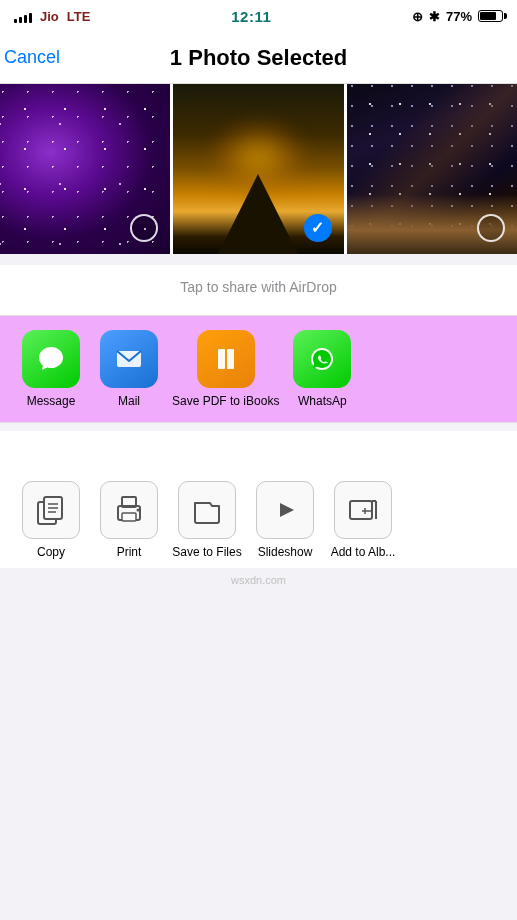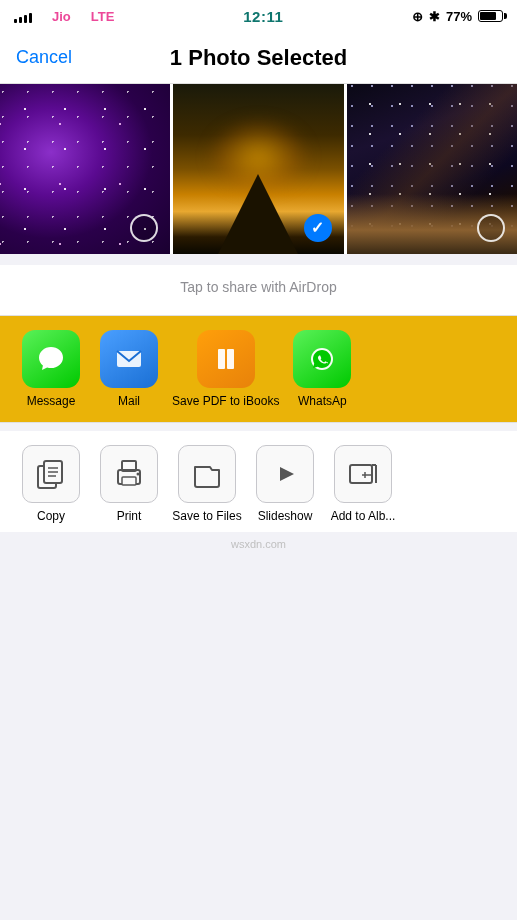--- a/index.html
+++ b/index.html
@@ -17,24 +17,24 @@
       background: #fff;
       display: flex;
       justify-content: space-between;
       align-items: center;
       padding: 4px 14px;
       height: 32px;
     }
     .status-left {
       display: flex;
       align-items: center;
-      gap: 20px;
+      gap: 8px;
       font-size: 13px;
       font-weight: 600;
-      color: #ec4899;
+      color: #7f1d1d;
     }
     .signal-bars {
       display: flex;
       align-items: flex-end;
       gap: 2px;
       height: 14px;
     }
     .signal-bar {
       background: #000;
       width: 3px;
@@ -88,21 +88,21 @@
       display: flex;
       justify-content: center;
       align-items: center;
       padding: 10px 16px;
       border-bottom: 1px solid #e0e0e0;
       position: relative;
       height: 52px;
     }
     .nav-cancel {
       position: absolute;
-      left: 16px;
+      left: 4px;
       font-size: 18px;
       color: #007aff;
       font-weight: 400;
       background: none;
       border: none;
       cursor: pointer;
     }
     .nav-title {
       font-size: 22px;
       font-weight: 600;
@@ -260,21 +260,21 @@
       height: 38px;
     }
     .contact-name {
       font-size: 12px;
       color: #000;
       text-align: center;
     }
 
     
     .share-apps-section {
-      background: #eab308;
+      background: #f0abfc;
       padding: 14px 0;
       border-bottom: 1px solid #e0e0e0;
     }
     .share-apps-scroll {
       display: flex;
       gap: 8px;
       padding: 0 16px;
       overflow-x: auto;
     }
     .share-app-item {
@@ -320,20 +320,21 @@
       padding: 0 16px;
       gap: 8px;
     }
     .action-item {
       display: flex;
       flex-direction: column;
       align-items: center;
       gap: 6px;
       cursor: pointer;
       min-width: 70px;
+      margin-top: 36px;
     }
     .action-icon-box {
       width: 58px;
       height: 58px;
       border: 1.5px solid #c7c7cc;
       border-radius: 10px;
       display: flex;
       align-items: center;
       justify-content: center;
       background: #f9f9f9;

